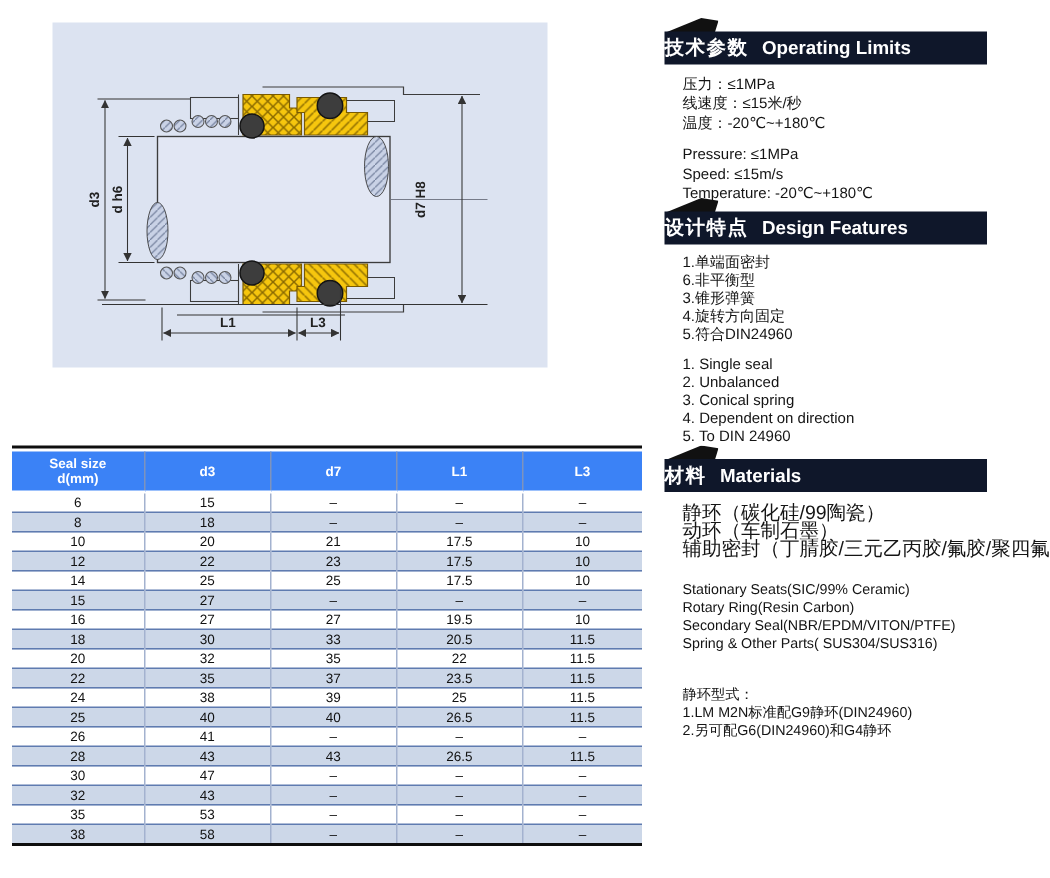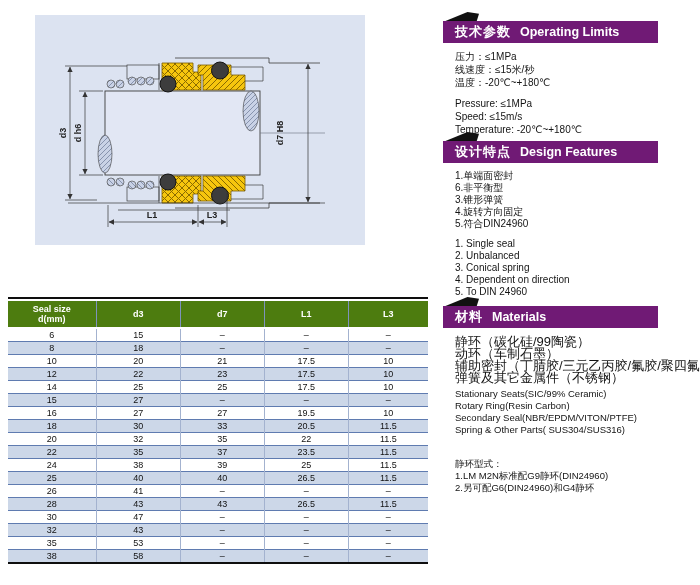--- a/index.html
+++ b/index.html
@@ -5,33 +5,33 @@
   html,body{margin:0;padding:0;background:#fff;}
   .page{position:relative;width:700px;height:585px;background:#ffffff;overflow:hidden;
         font-family:"Liberation Sans","DejaVu Sans",sans-serif;color:#1a1a1a;}
 
   
   .drawing-panel{position:absolute;left:35px;top:15px;width:330px;height:230px;background:#dce3f1;}
 
   
   .flag{position:absolute;left:443px;width:36px;height:10px;background:#111;
         clip-path:polygon(0 100%,68% 0,100% 18%,93% 100%);}
-  .bar{position:absolute;left:443px;width:215px;height:22px;background:#701a75;color:#fff;
-       display:flex;align-items:center;gap:9px;padding-left:12px;box-sizing:border-box;}
+  .bar{position:absolute;left:443px;width:215px;height:22px;background:#0f172a;color:#fff;
+       display:flex;align-items:center;gap:9px;box-sizing:border-box;}
   .bar .zh{font-weight:bold;font-size:13px;letter-spacing:1px;}
   .bar .en{font-weight:bold;font-size:12.5px;}
   .tblock{position:absolute;left:455px;width:245px;font-size:10px;line-height:13px;color:#141414;}
   .tblock div{white-space:pre;}
   .lh12 div{line-height:12px;}
 
   
   .table-wrap{position:absolute;left:8px;top:297px;width:420px;
               border-top:2px solid #0e0e0e;border-bottom:2px solid #0e0e0e;padding-top:2px;}
   table{width:100%;border-collapse:collapse;font-size:9px;color:#111;table-layout:fixed;}
-  thead th{background:#4d7c0f;color:#fff;font-weight:bold;white-space:pre-line;
+  thead th{background:#3b82f6;color:#fff;font-weight:bold;white-space:pre-line;
            line-height:10px;padding:3px 0;border-bottom:2px solid #fff;border-left:1px solid #7e93bd;}
   thead th:first-child{border-left:none;}
   tbody td{text-align:center;padding:0;line-height:12px;border-left:1px solid #a3b2cf;}
   tbody td:first-child{border-left:none;}
   tbody tr + tr td{border-top:1px solid #5f7bb0;}
   tbody tr:first-child td{border-top:none;}
   tbody tr:nth-child(even){background:#ccd7e8;}
 </style>
 </head>
 <body>
@@ -149,21 +149,20 @@
 
   <div class="flag" style="top:297px"></div>
   <div class="bar" style="top:306px">
     <span class="zh">材料</span>
     <span class="en">Materials</span>
   </div>
   <div class="tblock lh12" style="top:336px;font-size:13px">
       <div>静环（碳化硅/99陶瓷）</div>
       <div>动环（车制石墨）</div>
       <div>辅助密封（丁腈胶/三元乙丙胶/氟胶/聚四氟乙烯）</div>
-      <div>弹簧及其它金属件（不锈钢）</div>
     </div>
   <div class="tblock lh12" style="top:388px;font-size:9.5px">
       <div>Stationary Seats(SIC/99% Ceramic)</div>
       <div>Rotary Ring(Resin Carbon)</div>
       <div>Secondary Seal(NBR/EPDM/VITON/PTFE)</div>
       <div>Spring &amp; Other Parts( SUS304/SUS316)</div>
     </div>
   <div class="tblock lh12" style="top:458px;font-size:9.5px">
       <div>静环型式：</div>
       <div>1.LM M2N标准配G9静环(DIN24960)</div>

